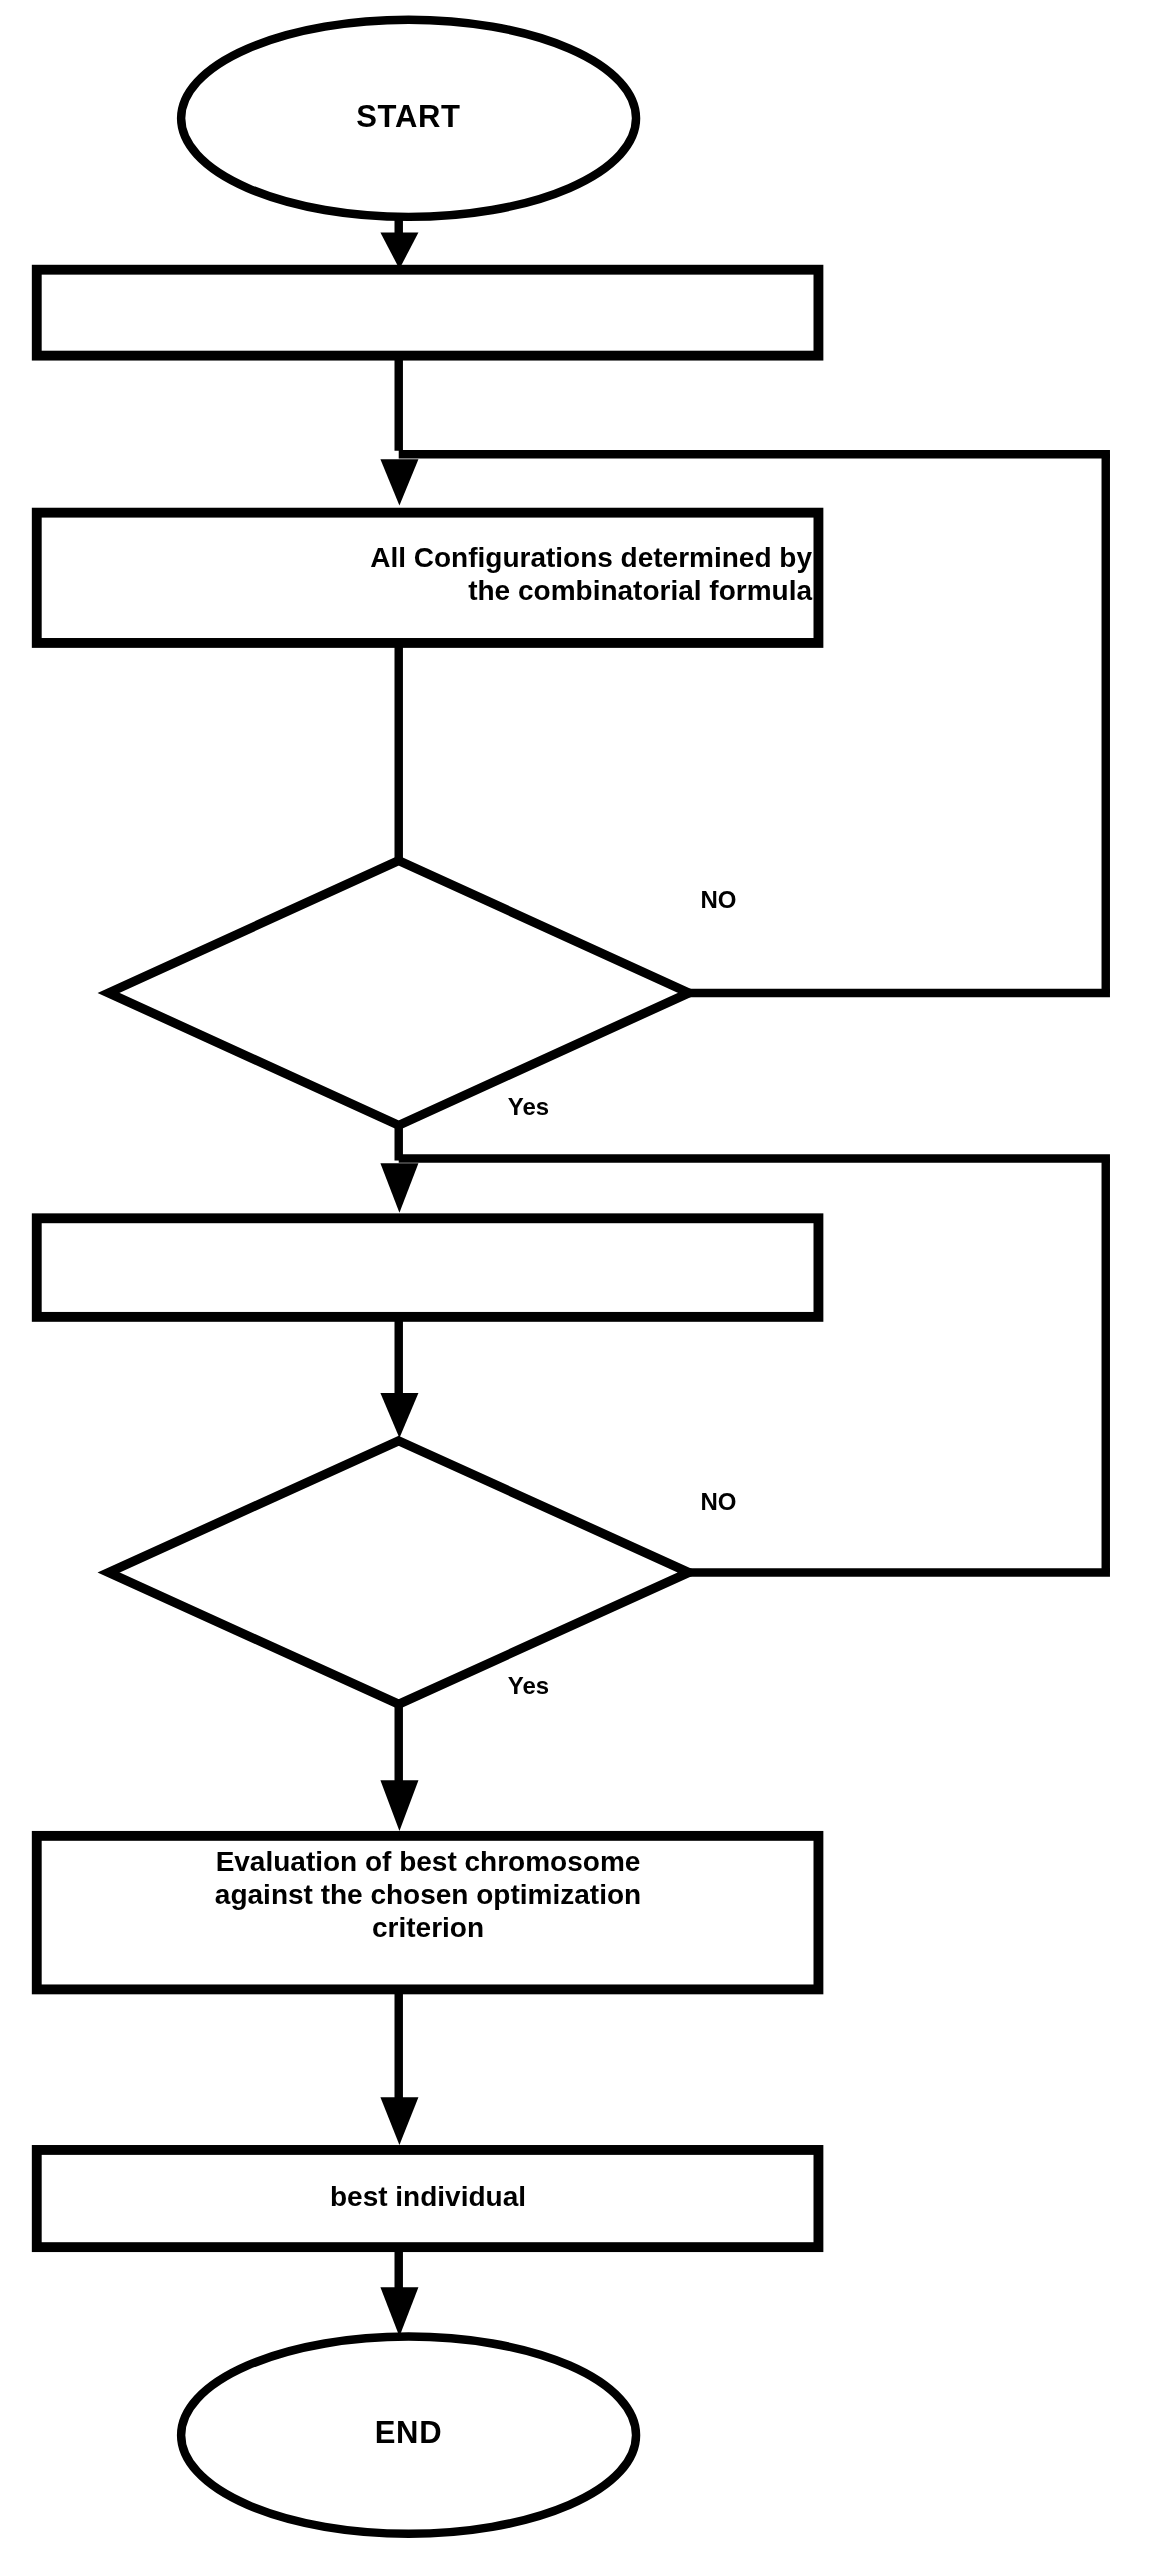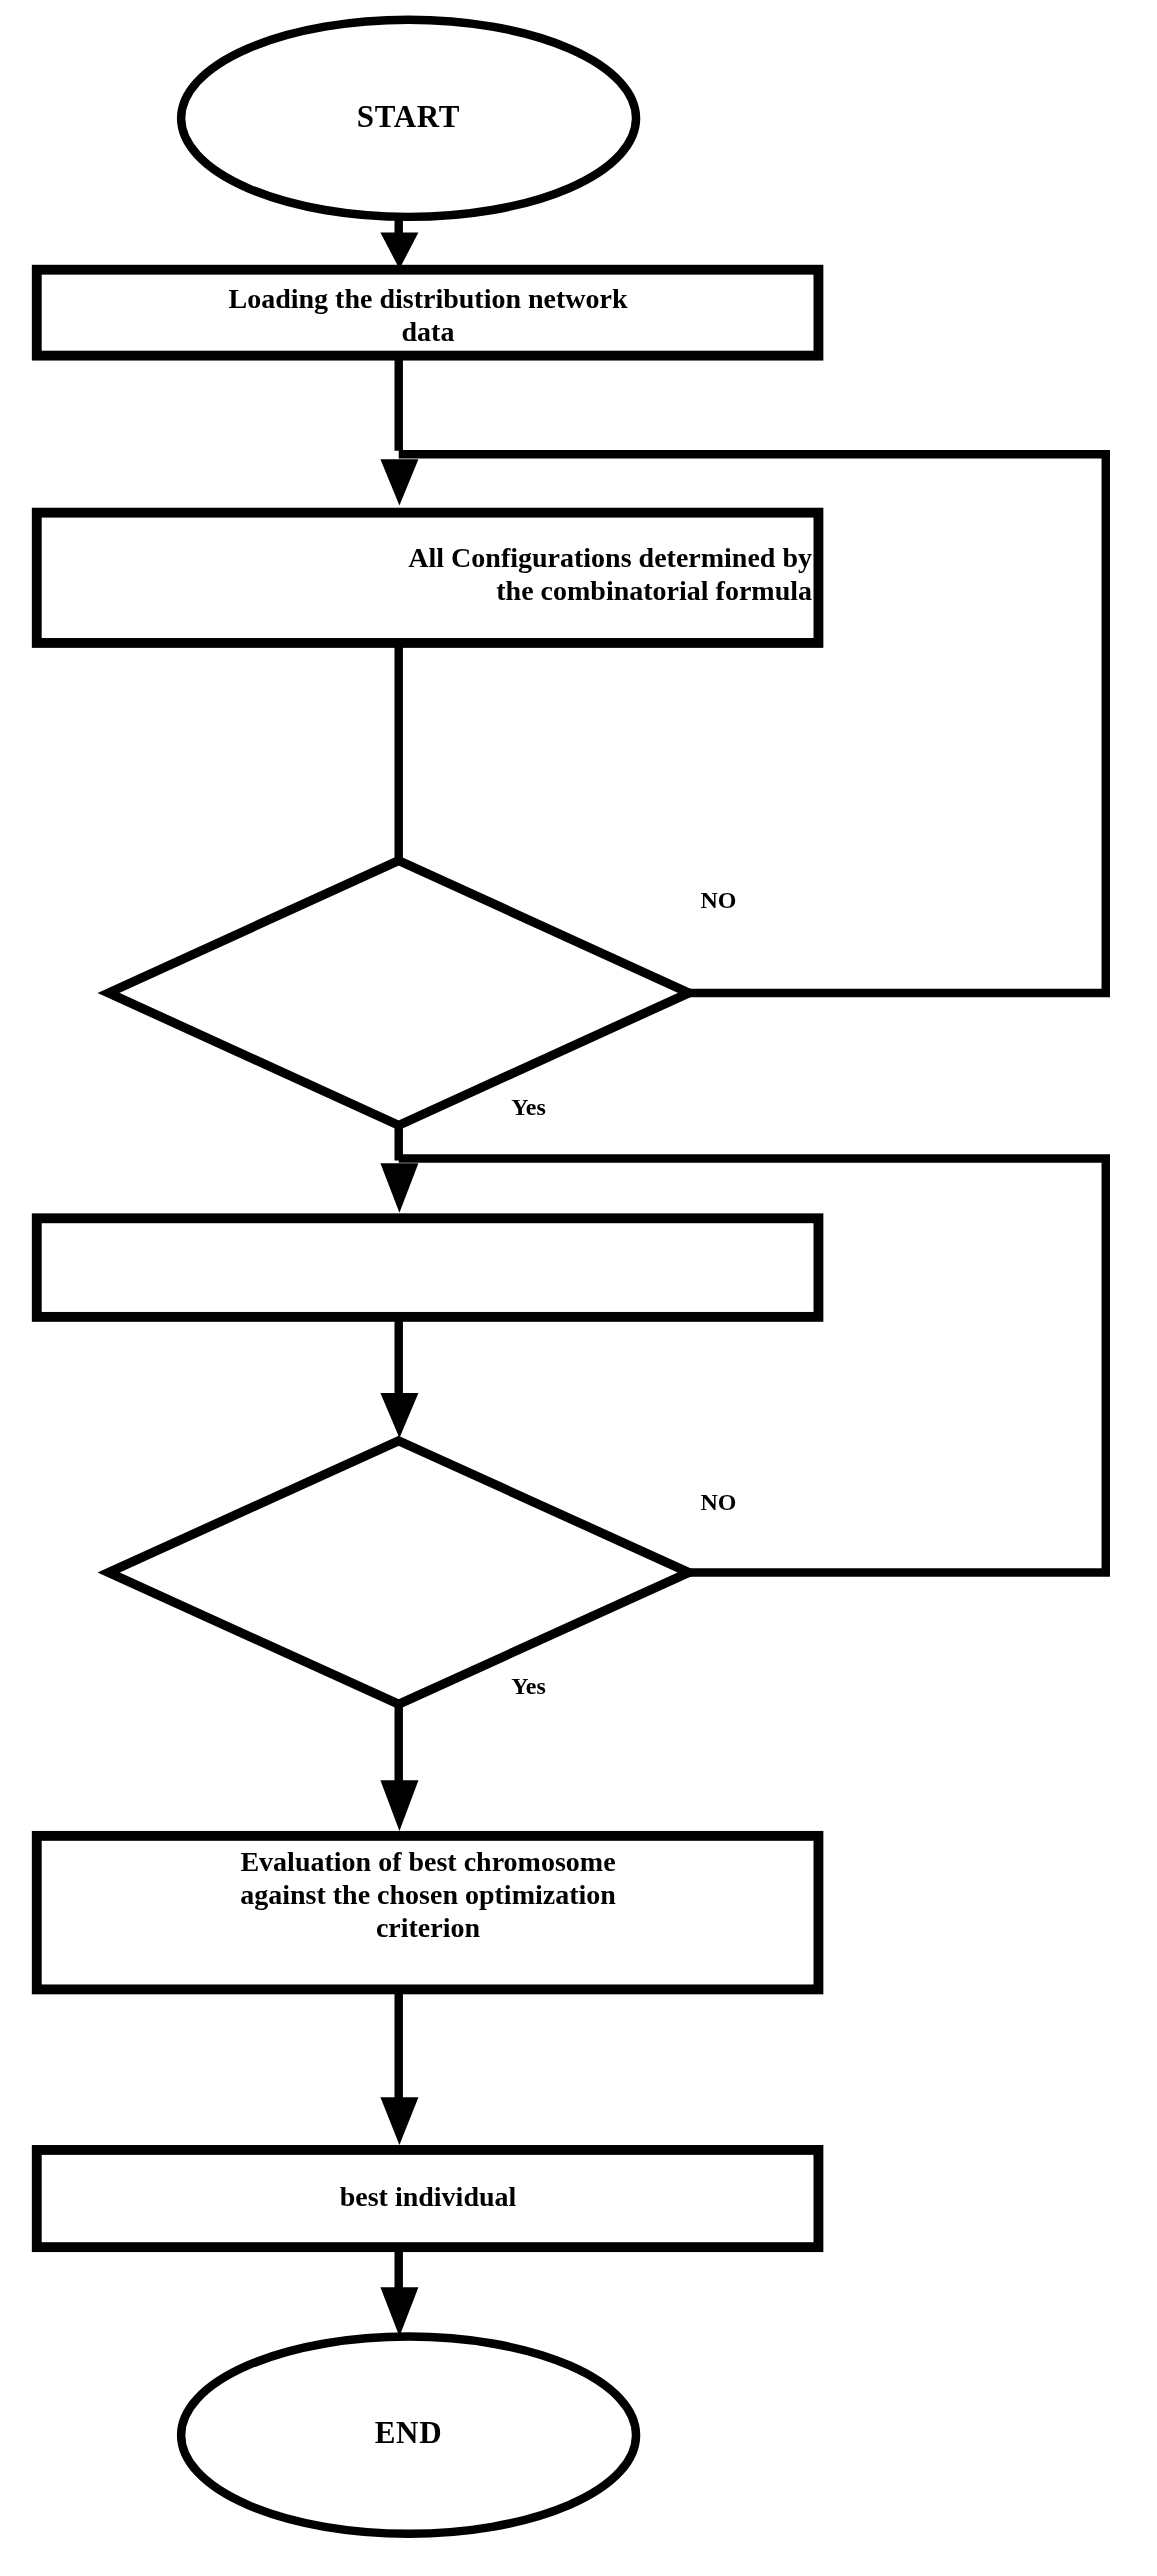--- a/index.html
+++ b/index.html
@@ -2,21 +2,21 @@
 <html style="font-size:11.3px"><head>
 <meta charset="utf-8">
 <title>Flowchart</title>
 <style>
   html,body{margin:0;padding:0;background:#ffffff;}
   body{font-family:"Liberation Serif", serif;}
   #stage{position:relative;width:1158px;height:2576px;background:#ffffff;overflow:hidden;}
   #stage svg{position:absolute;left:0;top:0;width:1158px;height:2576px;}
   .lbl{
     position:absolute;
-    font-family:Liberation Serif, serif;
+    font-family:Liberation Sans, sans-serif;
     font-weight:bold;
     color:#000000;
     text-align:center;
     line-height:1.18;
     white-space:pre-line;
     pointer-events:none;
   }
   .node-text{font-size:28px;}
   .term-text{font-size:31px;letter-spacing:0.7px;}
   .edge-text{font-size:24px;}
@@ -84,22 +84,20 @@
 
       <path d="M 566 3191 L 566 3258" stroke-width="12"></path>
       <polygon points="540,3248 594,3248 567,3318" fill="#000000" stroke="none"></polygon>
 
       <ellipse cx="580" cy="3458" rx="323" ry="140" stroke-width="12"></ellipse>
     </g>
   </svg>
 
   <div class="lbl term-text" style="left:181px; top:99px; width:455px;">START</div>
 
-  <div class="lbl node-text" style="left:44px; top:282px; width:768px;">Loading the distribution network
-data</div>
 
   <div class="lbl node-text" style="left:44px; top:541px; width:768px;text-align:right;">All Configurations determined by
 the combinatorial formula</div>
 
 
   <div class="lbl edge-text" style="left:655px; top:886px; width:127px;">NO</div>
 
   <div class="lbl edge-text" style="left:458px; top:1093px; width:141px;">Yes</div>
 
 

